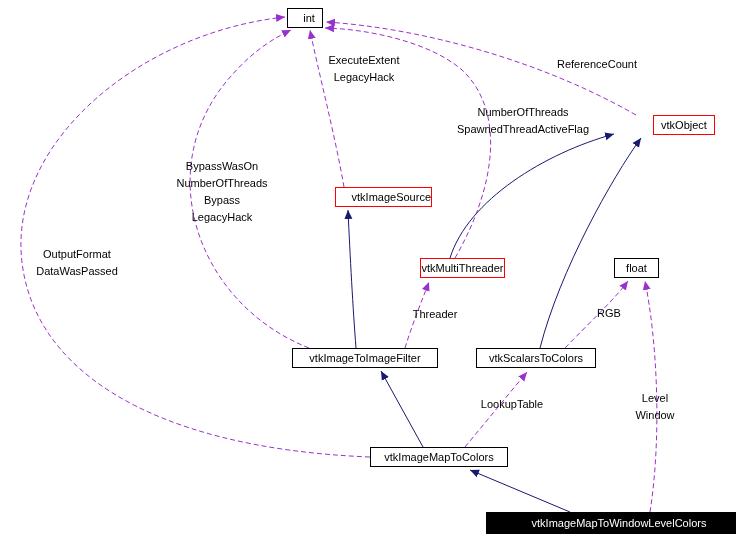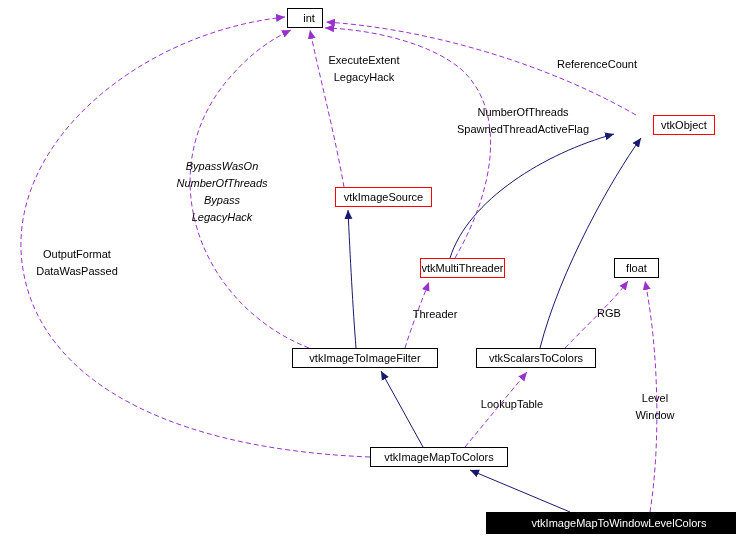--- a/index.html
+++ b/index.html
@@ -61,21 +61,21 @@
     <path class="edge-dashed" marker-end="url(#mPurple)" d="M405,348 C412,325 422,300 429,282"></path>
     <path class="edge-dashed" marker-end="url(#mPurple)" d="M565,348 C590,322 614,300 628,281"></path>
     <path class="edge-dashed" marker-end="url(#mPurple)" d="M465,447 L527,372"></path>
     <path class="edge-dashed" marker-end="url(#mPurple)" d="M650,512 C662,435 657,340 645,281"></path>
   </svg>
 
   <div class="node plain" style="left:287px; top:8px; width:36px;padding-left:8px;">int</div>
 
   <div class="node red" style="left:617px; top:115px; width:62px;">vtkObject</div>
 
-  <div class="node red" style="left:299px; top:187px; width:97px;">vtkImageSource</div>
+  <div class="node red" style="left:299px; top:187px; width:97px;text-align:right;">vtkImageSource</div>
 
   <div class="node red" style="left:384px; top:258px; width:85px;">vtkMultiThreader</div>
 
   <div class="node plain" style="left:614px; top:258px; width:45px;text-align:center;">float</div>
 
   <div class="node" style="left:292px; top:348px; width:146px;">vtkImageToImageFilter</div>
 
   <div class="node" style="left:476px; top:348px; width:120px;">vtkScalarsToColors</div>
 
   <div class="node" style="left:370px; top:447px; width:138px;">vtkImageMapToColors</div>
@@ -89,21 +89,21 @@
 
   <div class="edge-label" style="left:537px; top:56px; width:120px;">
     <div>ReferenceCount</div>
   </div>
 
   <div class="edge-label" style="left:438px; top:104px; width:170px;">
     <div>NumberOfThreads</div>
     <div>SpawnedThreadActiveFlag</div>
   </div>
 
-  <div class="edge-label" style="left:152px; top:158px; width:140px;font-style:italic;">
+  <div class="edge-label" style="left:152px; top:158px; width:140px;">
     <div>BypassWasOn</div>
     <div>NumberOfThreads</div>
     <div>Bypass</div>
     <div>LegacyHack</div>
   </div>
 
   <div class="edge-label" style="left:12px; top:246px; width:130px;">
     <div>OutputFormat</div>
     <div>DataWasPassed</div>
   </div>

